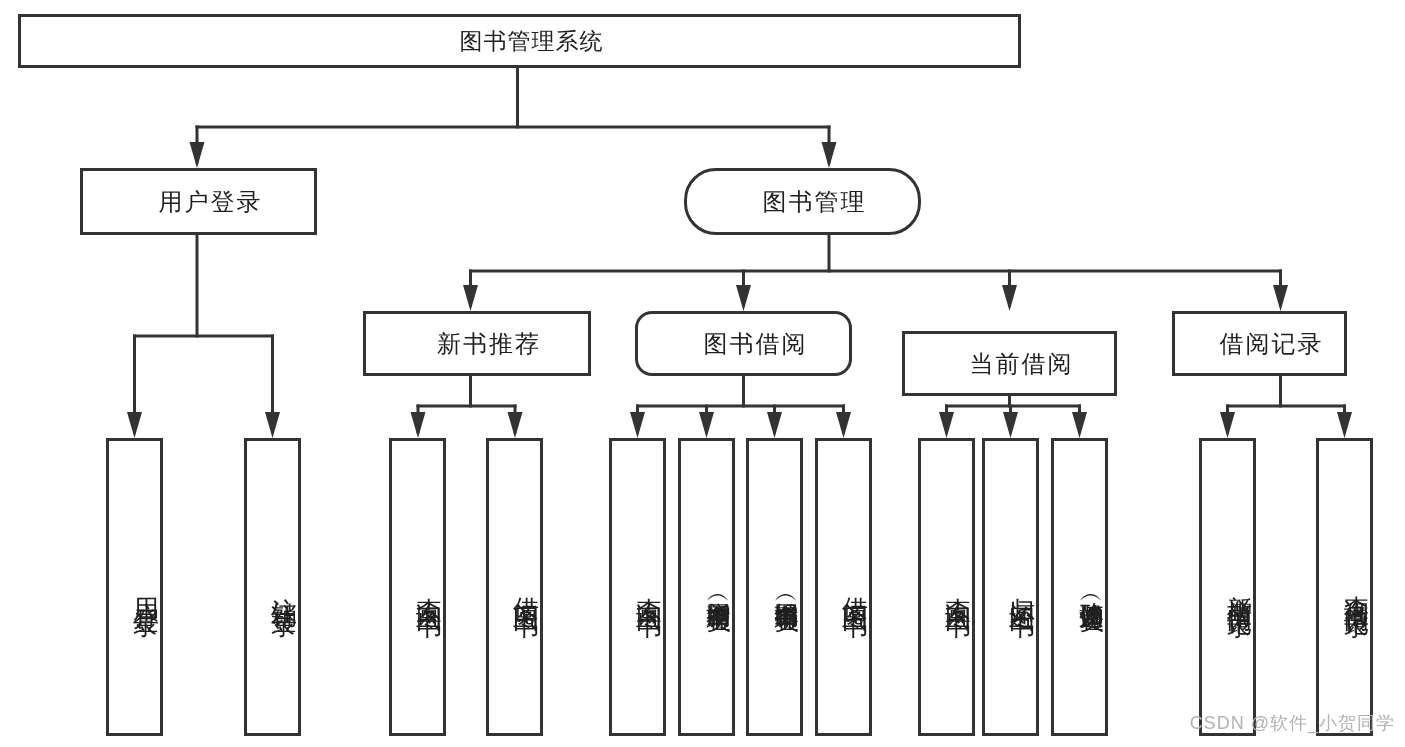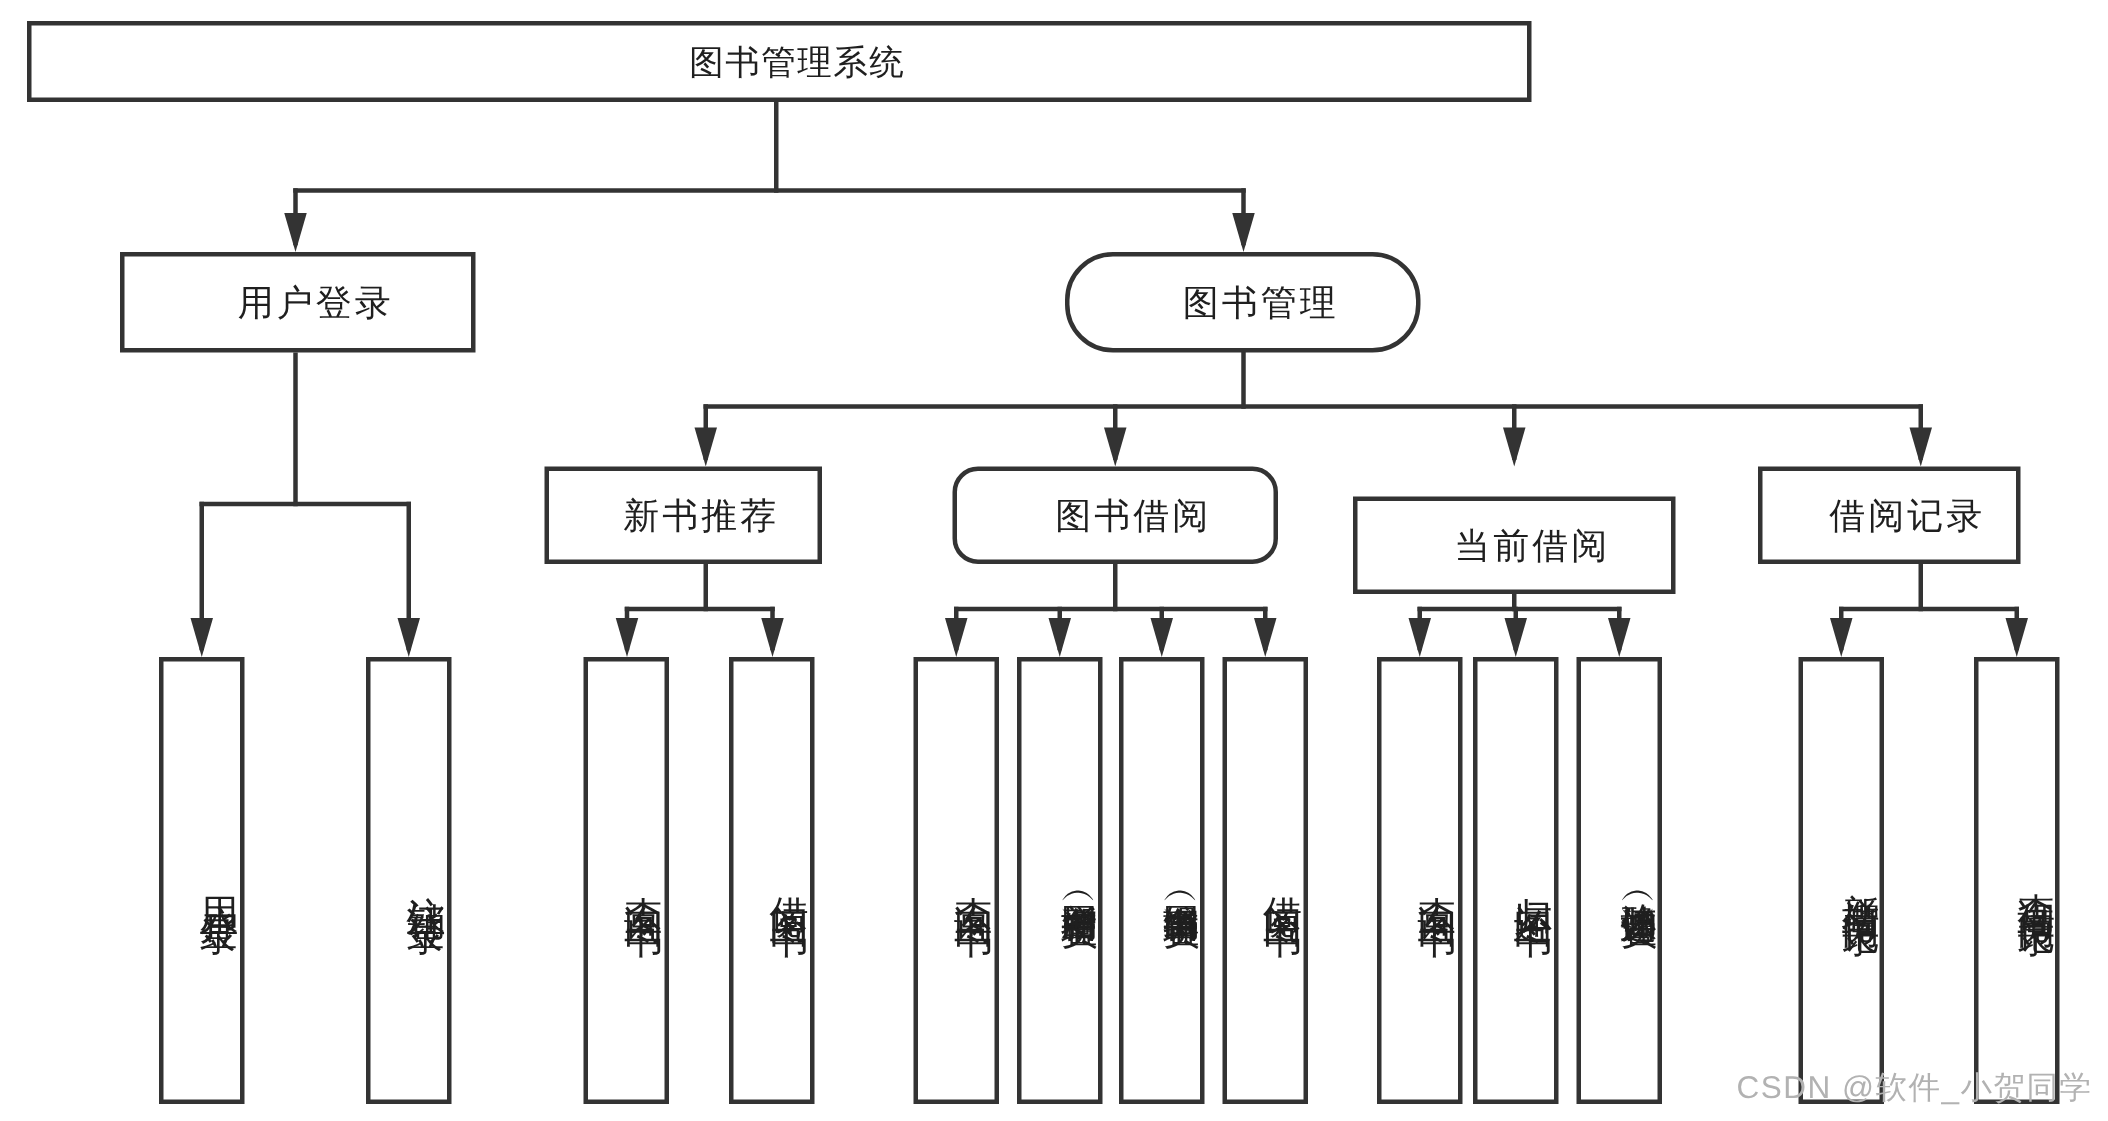--- a/index.html
+++ b/index.html
@@ -34,21 +34,21 @@
     writing-mode: vertical-rl;
     letter-spacing: 5px;
     line-height: 1;
   }
   .v-node.med .vtext { letter-spacing: 4px; font-size: 25px; }
   .v-node.long .vtext { letter-spacing: 1px; font-size: 24px; }
   .watermark {
     position: absolute;
     top: 711px;
     right: 10px;
-    font-size: 21px;
+    font-size: 18px;
     color: #b2b2b2;
     letter-spacing: 1px;
     white-space: nowrap;
     z-index: 5;
   }
 </style>
 </head>
 <body>
 
 <div class="canvas">
@@ -122,25 +122,25 @@
     </g>
   </svg>
 
   <div class="node h-node root-node" style="left:18px; top:14px; width:1003px; height:54px;">
     <span>图书管理系统</span>
   </div>
 
   <div class="node h-node" style="left:80px; top:168px; width:237px; height:67px;">
     <span>用户登录</span>
   </div>
-  <div class="node h-node" style="left:710px; top:168px; width:237px; height:67px;border-radius:32px;">
+  <div class="node h-node" style="left:684px; top:168px; width:237px; height:67px;border-radius:32px;">
     <span>图书管理</span>
   </div>
 
-  <div class="node h-node" style="left:363px; top:311px; width:185px; height:65px;">
+  <div class="node h-node" style="left:363px; top:311px; width:228px; height:65px;">
     <span>新书推荐</span>
   </div>
   <div class="node h-node" style="left:635px; top:311px; width:217px; height:65px;border-radius:17px;">
     <span>图书借阅</span>
   </div>
   <div class="node h-node" style="left:902px; top:311px; width:215px; height:65px;margin-top:20px;">
     <span>当前借阅</span>
   </div>
   <div class="node h-node" style="left:1172px; top:311px; width:175px; height:65px;">
     <span>借阅记录</span>

